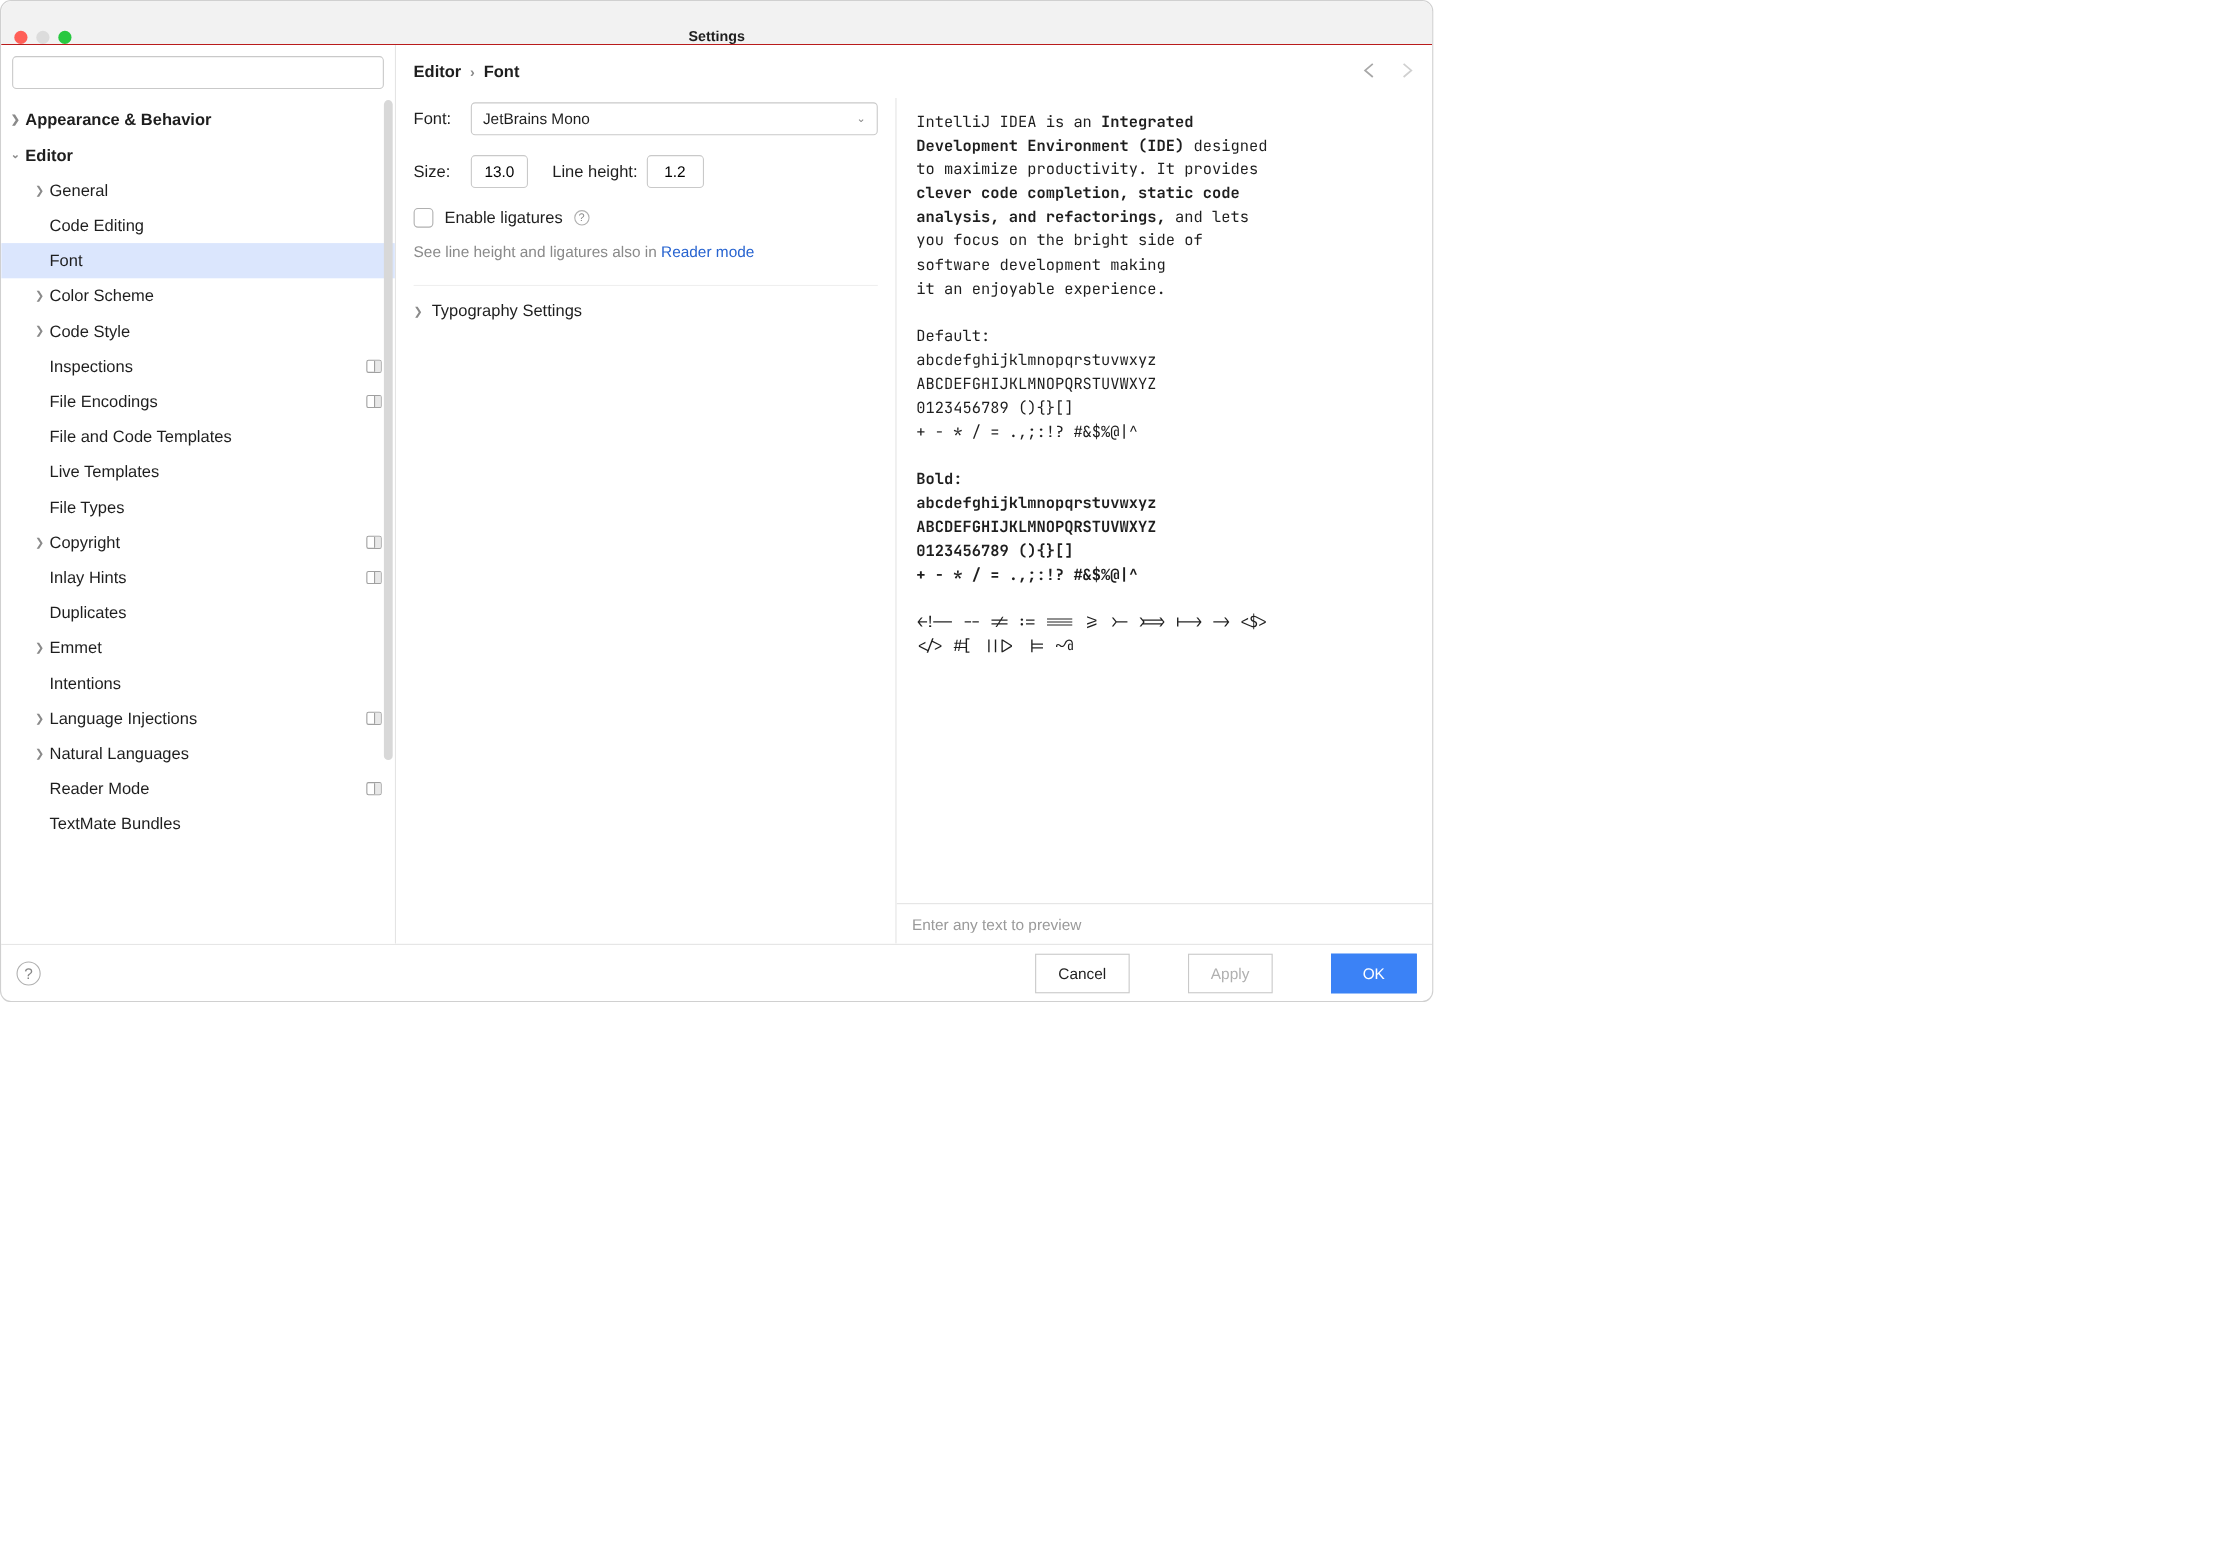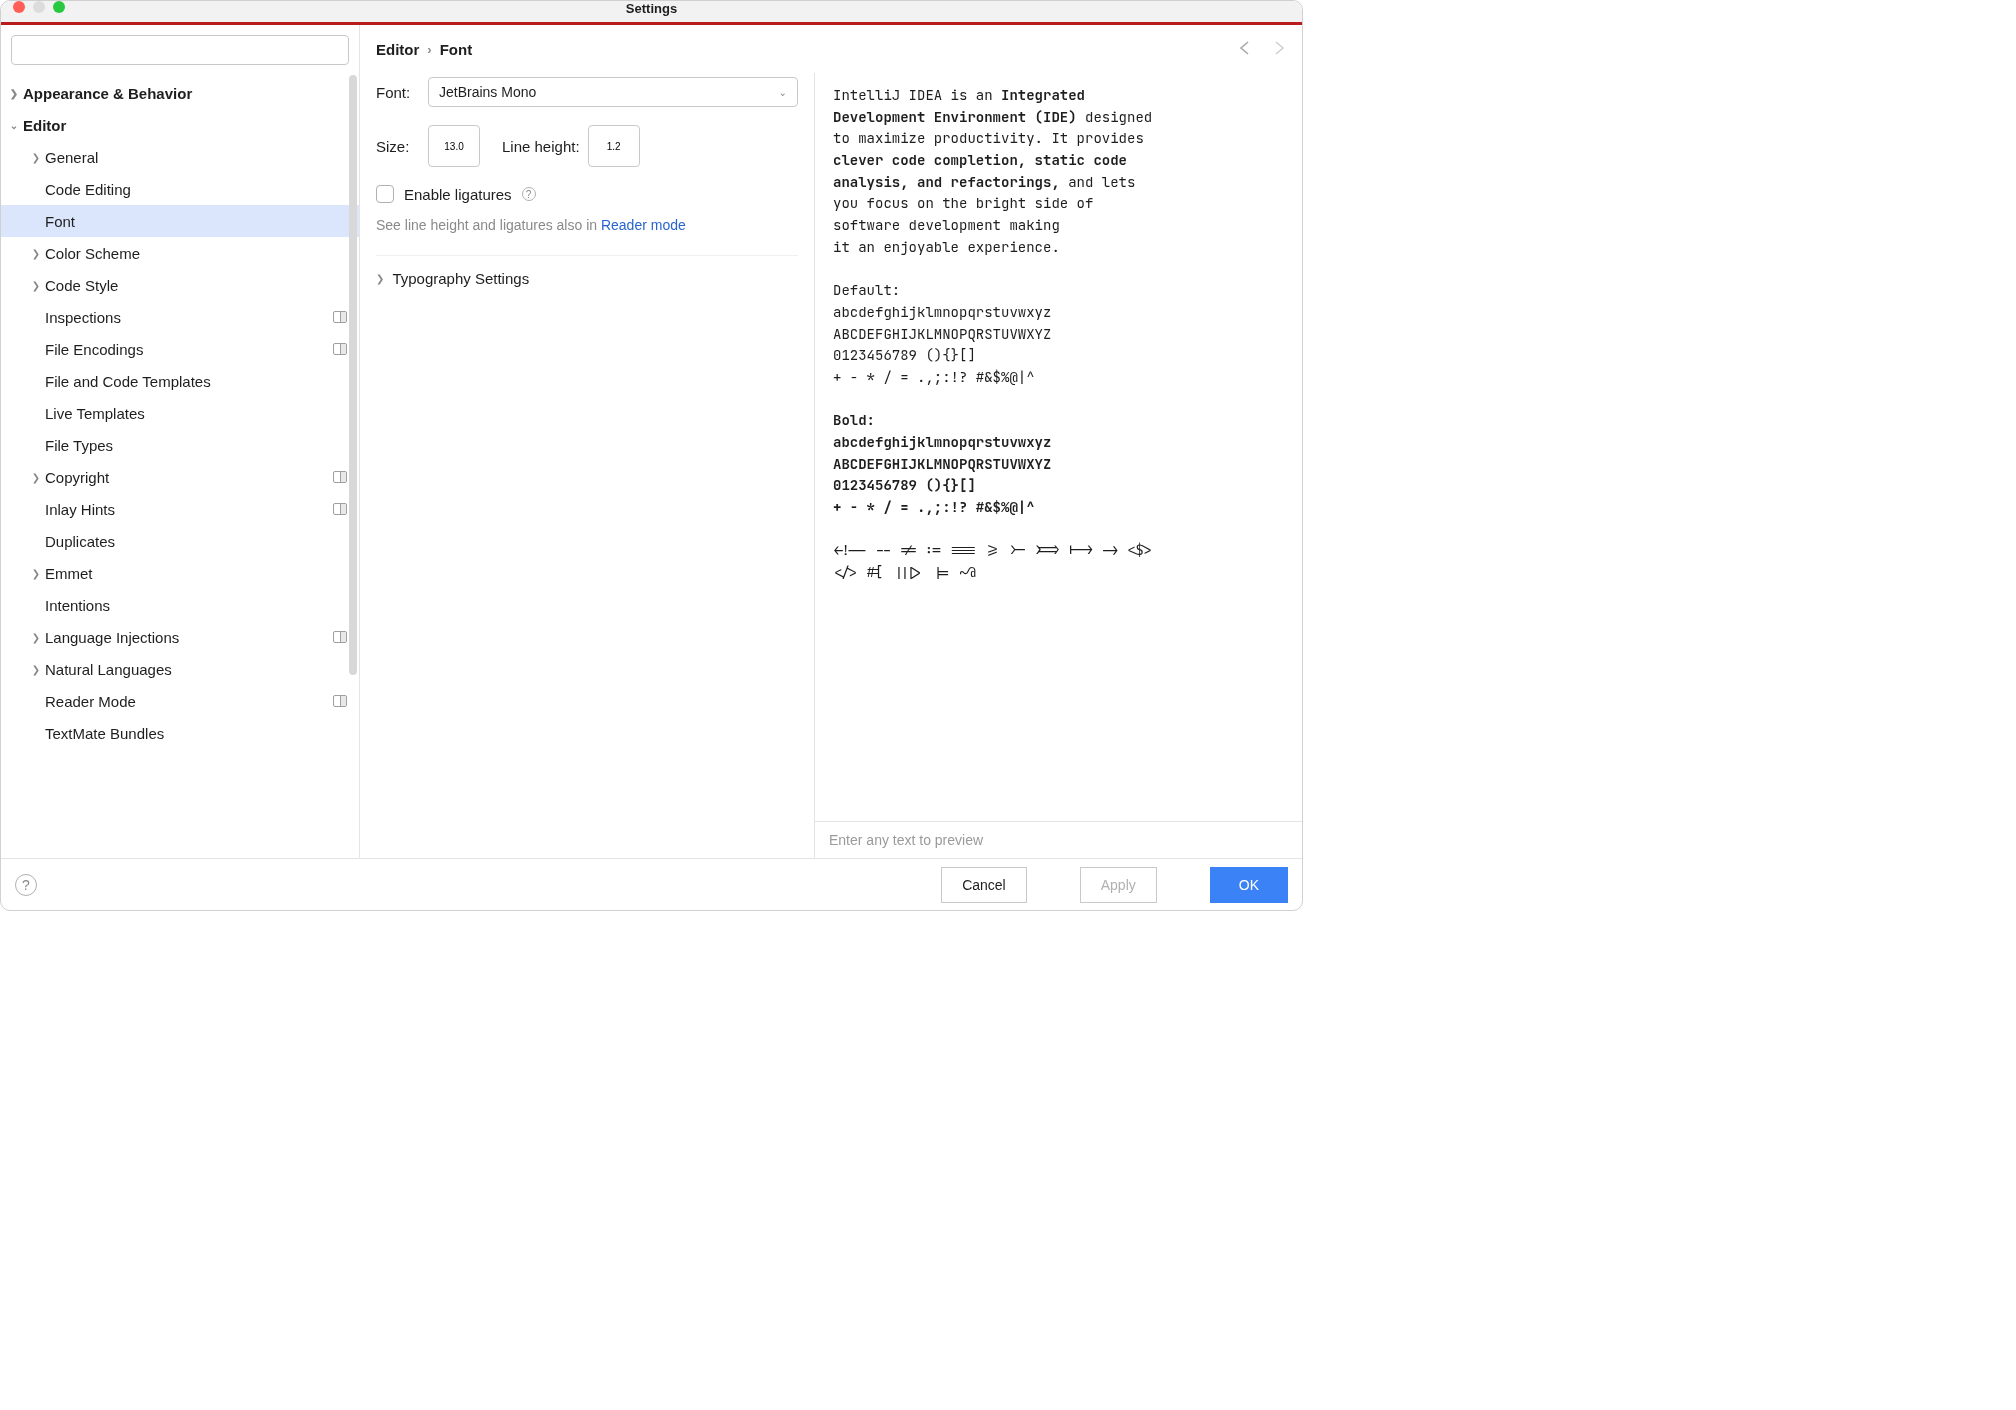--- a/index.html
+++ b/index.html
@@ -10,26 +10,26 @@
     color: #1e1e1e;
     width: 1303px;
     height: 911px;
     overflow: hidden;
     border: 1px solid #d0d0d0;
     border-radius: 10px;
     display: flex;
     flex-direction: column;
   }
   .titlebar {
-    height: 24px;
-    display: flex;
-    align-items: flex-start;
+    height: 40px;
+    display: flex;
+    align-items: flex-end;
     position: relative;
     background: #f2f2f2;
-    border-bottom: 3px solid #b91c1c;
+    border-bottom: 1px solid #b91c1c;
     border-radius: 10px 10px 0 0;
   }
   .traffic-lights {
     position: absolute;
     left: 12px;
     display: flex;
     gap: 8px;
   }
   .tl { width: 12px; height: 12px; border-radius: 50%; }
   .tl-close { background: #ff5f57; }
@@ -168,25 +168,25 @@
     border-radius: 4px;
     display: flex;
     align-items: center;
     padding: 0 10px;
     justify-content: space-between;
     font-size: 14px;
   }
   .combo .caret { color: #888; font-size: 10px; }
   .num-input {
     width: 52px;
-    height: 42px;
+    height: 30px;
     border: 1px solid #c9c9c9;
     border-radius: 4px;
     text-align: center;
-    font-size: 10px;
+    font-size: 14px;
   }
   .checkbox-row {
     display: flex;
     align-items: center;
     gap: 10px;
     margin-bottom: 14px;
     font-size: 15px;
   }
   .checkbox {
     width: 18px; height: 18px;

